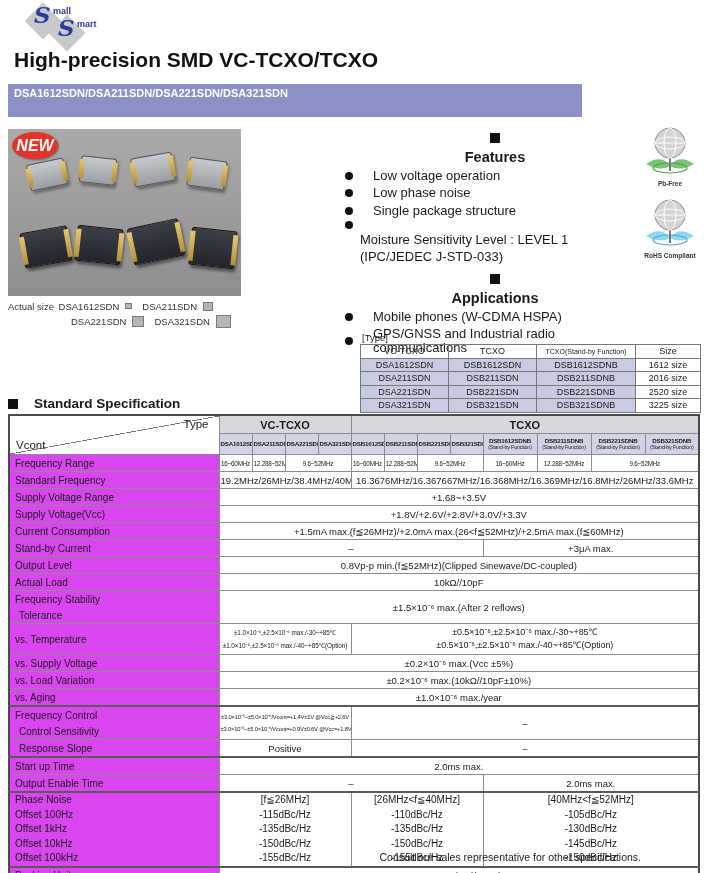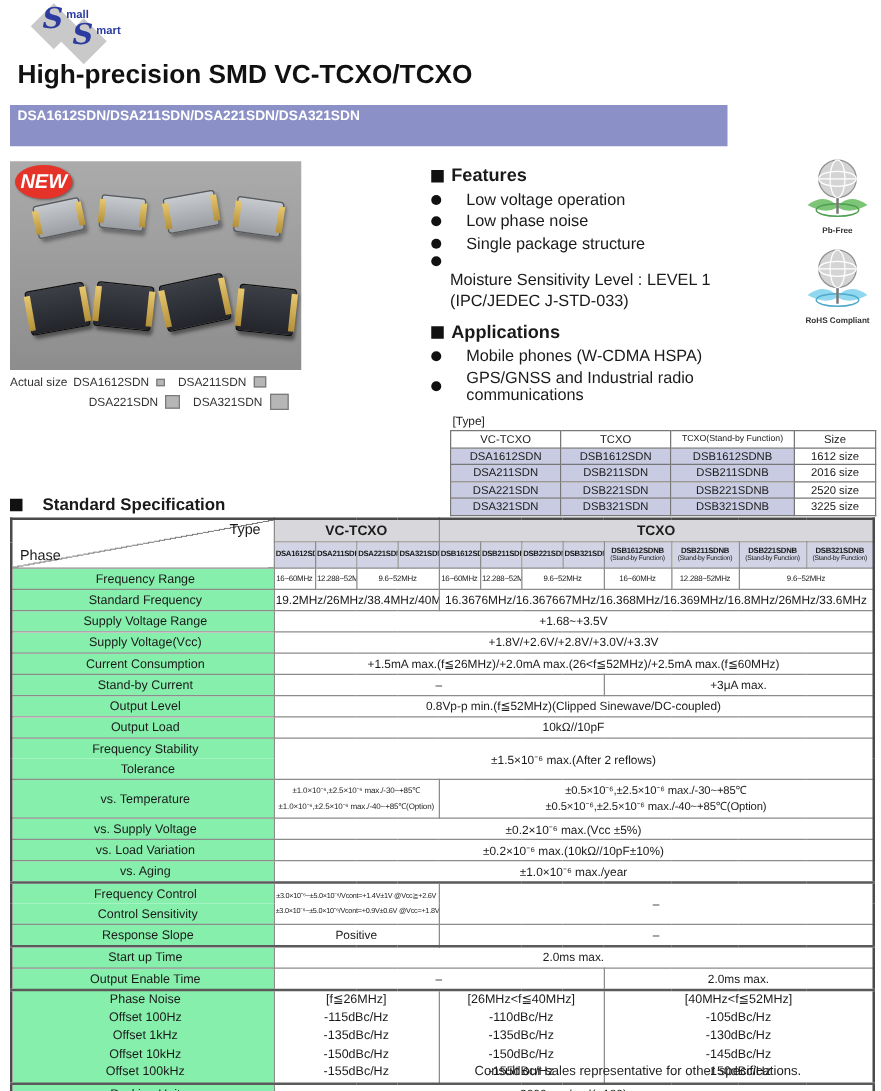--- a/index.html
+++ b/index.html
@@ -36,21 +36,21 @@
   .chip::before{left:-2px}.chip::after{right:-2px}
 
   .cap{position:absolute;left:8px;width:240px;font-size:9.5px;color:#333;}
   .cap1{top:301px}.cap2{top:315px;padding-left:63px;box-sizing:border-box;}
   .cap span{margin-right:2px;}
   .sw{display:inline-block;background:#b6b6b6;border:1px solid #7a7a7a;vertical-align:middle;margin:0 10px 2px 4px;}
   .sw1{width:5px;height:4px}.sw2{width:8px;height:7px}.sw3{width:10px;height:9px}.sw4{width:13px;height:11px}
 
   
   .rightcol{position:absolute;left:345px;top:131px;width:300px;}
-  .sec-head{display:flex;align-items:center;gap:6px;font-size:14.5px;font-weight:bold;margin-top:2px;}
+  .sec-head{display:flex;align-items:center;gap:6px;font-size:14.5px;font-weight:bold;margin-top:2px;flex-direction:column;}
   .sq{width:10px;height:10px;background:#111;flex:0 0 auto;}
   .feat-item{display:flex;gap:20px;font-size:13px;margin-top:3.5px;align-items:center;line-height:14px;}
   .dot{width:8px;height:8px;border-radius:50%;background:#111;flex:0 0 auto;}
   .cont{padding-left:15px;}
   .apps{margin-top:10px;}
 
   
   .eco{position:absolute;width:60px;text-align:center;}
   .eco1{left:640px;top:126px}.eco2{left:640px;top:198px}
   .eco .lab{font-size:6.5px;font-weight:bold;color:#333;margin-top:-2px;}
@@ -63,21 +63,21 @@
   .type-table td.h2{font-size:7px;}
   .type-table td.lav{background:#c9cbe2;}
 
   
   .spec-head{position:absolute;left:8px;top:396px;display:flex;align-items:center;gap:16px;
              font-size:13.5px;font-weight:bold;}
   .spec{position:absolute;left:8px;top:414px;border-collapse:collapse;table-layout:fixed;
         width:690px;border:2px solid #4a4a4a;}
   .spec td{border:1px solid #8c8c8c;height:16px;text-align:center;padding:0 1px;font-size:9.5px;
            overflow:hidden;white-space:nowrap;vertical-align:middle;}
-  .spec td.lbl{background:#86efac;text-align:center;padding-left:5px;font-size:10px;}
+  .spec td.lbl{background:#d946ef;text-align:left;padding-left:5px;font-size:10px;}
   .spec td.grp{background:#d8d8dc;font-weight:bold;font-size:11px;height:17px;}
   .spec td.model{background:#d2d4e6;font-weight:bold;font-size:6.2px;letter-spacing:-0.2px;
                  height:20px;line-height:1.15;}
   .spec .msub{font-weight:normal;font-size:5.4px;letter-spacing:-0.2px;}
   .spec td.corner{position:relative;background:
      linear-gradient(to bottom right, rgba(0,0,0,0) 49.4%, #777 49.4%, #777 50.6%, rgba(0,0,0,0) 50.6%);}
   .ctype{position:absolute;top:2px;right:10px;font-size:11.5px;}
   .citem{position:absolute;bottom:3px;left:6px;font-size:11.5px;}
   tr.fr td{font-size:6.3px;letter-spacing:-0.2px;}
   tr.fr td.lbl{font-size:10px;letter-spacing:0;}
@@ -249,21 +249,21 @@
   <table class="spec">
     <colgroup>
       <col style="width:210px">
       <col span="8" style="width:33px">
       <col span="4" style="width:54px">
     </colgroup>
     <tbody>
         <tr>
       <td class="corner" rowspan="2">
         <span class="ctype">Type</span>
-        <span class="citem">Phase</span>
+        <span class="citem">Vcont</span>
       </td>
       <td class="grp" colspan="4">VC-TCXO</td>
       <td class="grp" colspan="8">TCXO</td>
     </tr>
     <tr class="mrow">
       <td class="model">
             <div>DSA1612SDN</div>
             <div class="msub"></div>
           </td>
       <td class="model">
@@ -343,21 +343,21 @@
     <tr>
       <td class="lbl">Stand-by Current</td>
       <td colspan="8">–</td>
       <td colspan="4">+3μA max.</td>
     </tr>
     <tr>
       <td class="lbl">Output Level</td>
       <td colspan="12">0.8Vp-p min.(f≦52MHz)(Clipped Sinewave/DC-coupled)</td>
     </tr>
     <tr>
-      <td class="lbl">Output Load</td>
+      <td class="lbl">Actual Load</td>
       <td colspan="12">10kΩ//10pF</td>
     </tr>
     <tr>
       <td class="lbl nb">Frequency Stability</td>
       <td colspan="12" rowspan="2">±1.5×10⁻⁶ max.(After 2 reflows)</td>
     </tr>
     <tr>
       <td class="lbl nt sub-lbl">Tolerance</td>
     </tr>
     <tr class="vst">

